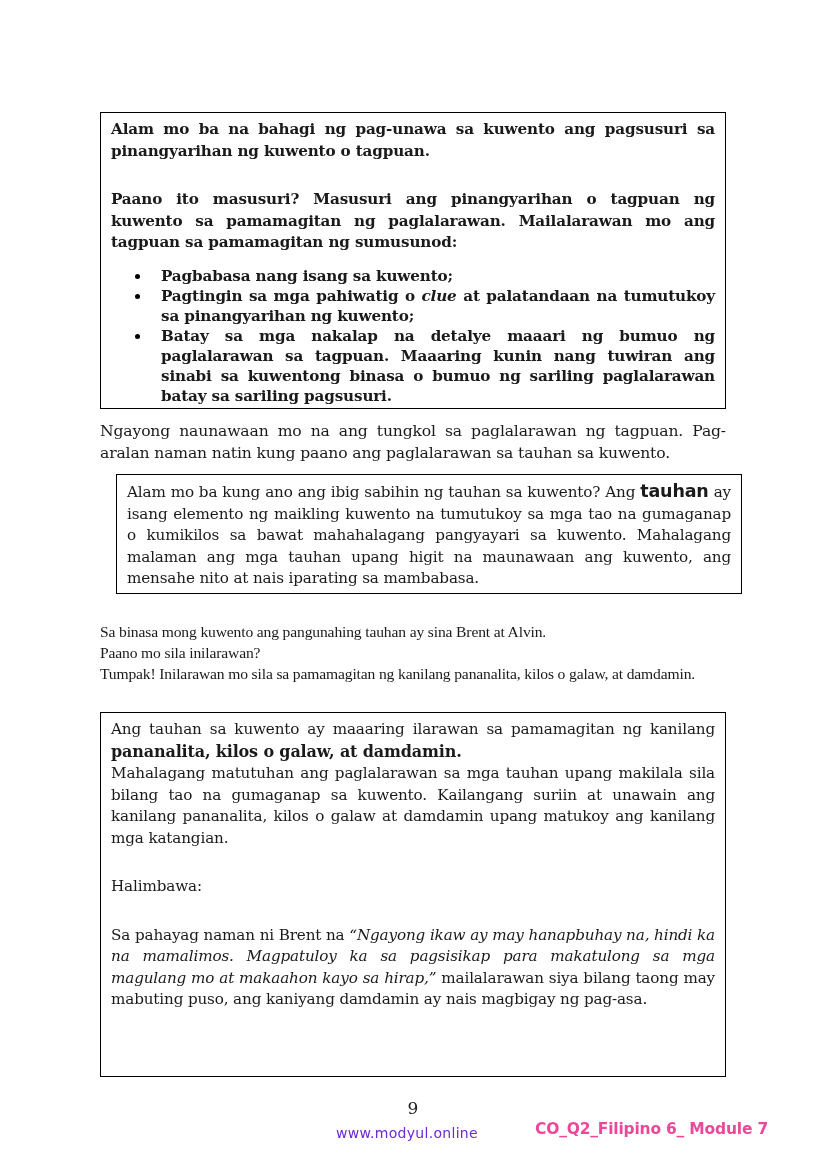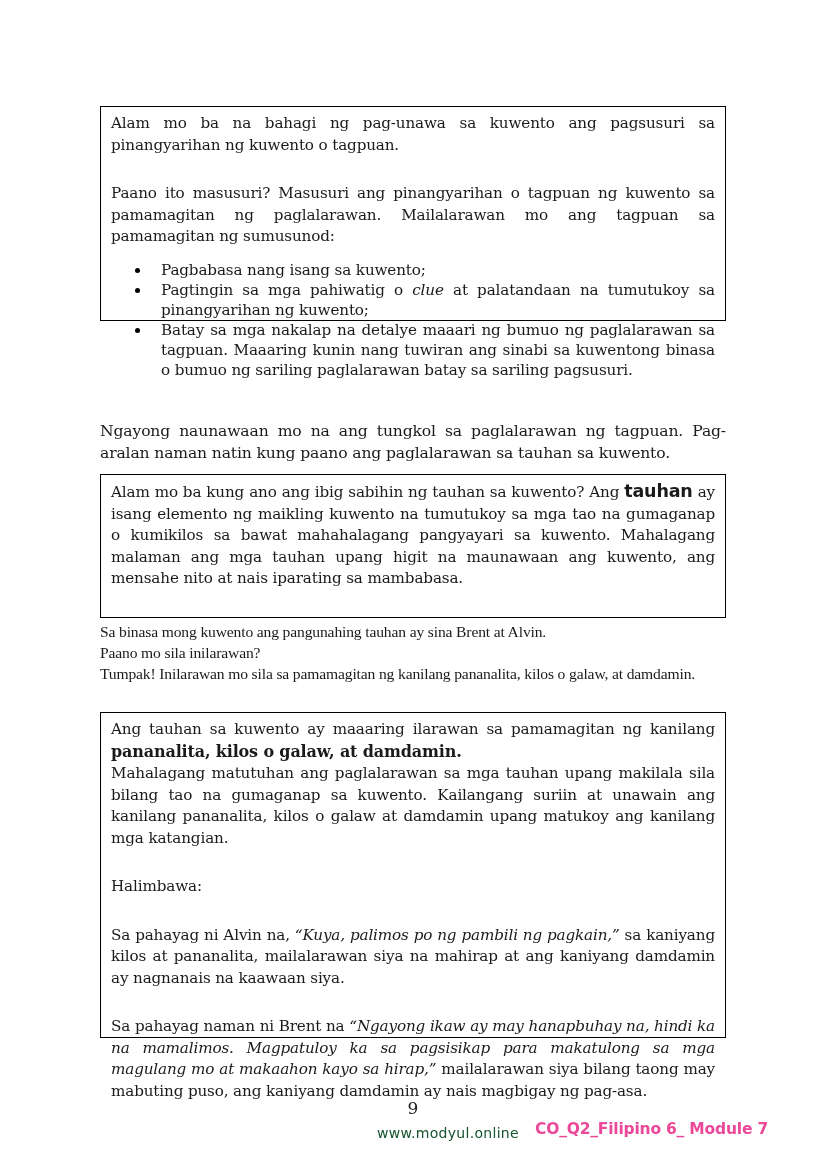--- a/index.html
+++ b/index.html
@@ -24,23 +24,23 @@
       padding: 6px 10px 6px 10px;
     }
     .txt {
       font-size: 15.2px;
       line-height: 21.5px;
       text-align: justify;
       margin: 0;
       letter-spacing: -0.15px;
     }
     .para-gap { margin-top: 27px; }
-    #box1 { top: 106px; height: 215px; }
-    #box2 { top: 474px; height: 144px; }
-    #box3 { top: 712px; height: 326px; }
+    #box1 { top: 112px; height: 297px; font-weight: bold; }
+    #box2 { top: 474px; height: 120px; margin-left: 16px; }
+    #box3 { top: 712px; height: 365px; }
     ul.bullets {
       margin: 12px 0 0 0;
       padding: 0 0 0 50px;
       list-style: none;
     }
     ul.bullets li {
       position: relative;
       font-size: 15.2px;
       line-height: 20px;
       text-align: justify;
@@ -80,23 +80,22 @@
       font-size: 17px;
       font-family: "DejaVu Serif", serif;
       color: #222;
     }
     .watermark {
       position: absolute;
       top: 1125px;
       left: 336px;
       font-family: "DejaVu Sans", sans-serif;
       font-size: 14px;
-      color: #14532d;
+      color: #6d28d9;
       letter-spacing: 0.3px;
-      margin-left: 41px;
     }
     .module-code {
       position: absolute;
       top: 1120px;
       left: 535px;
       font-family: "DejaVu Sans", "Liberation Sans", sans-serif;
       font-weight: bold;
       font-size: 15.5px;
       color: #ec4899;
       letter-spacing: -0.2px;
@@ -127,19 +126,18 @@
   <p class="txt">
     <span>Sa binasa mong kuwento ang pangunahing tauhan ay sina Brent at Alvin.</span><br>
     <span>Paano mo sila inilarawan?</span><br>
     <span>Tumpak! Inilarawan mo sila sa pamamagitan ng kanilang pananalita, kilos o galaw, at damdamin.</span>
   </p>
 </div>
 
 <div id="box3" class="box">
   <p class="txt"><span>Ang tauhan sa kuwento ay maaaring ilarawan sa pamamagitan ng kanilang </span><span class="bold-serif">pananalita, kilos o galaw, at damdamin.</span><br><span>Mahalagang matutuhan ang paglalarawan sa mga tauhan upang makilala sila bilang tao na gumaganap sa kuwento. Kailangang suriin at unawain ang kanilang pananalita, kilos o galaw at damdamin upang matukoy ang kanilang mga katangian.</span></p>
   <p class="txt para-gap">Halimbawa:</p>
-  <p class="txt para-gap"><span>Sa pahayag ni Alvin na, </span><span class="ital">“Kuya, palimos po ng pambili ng pagkain,”</span><span> sa kaniyang kilos at pananalita, mailalarawan siya na mahirap at ang kaniyang damdamin ay nagnanais na kaawaan siya.</span></p>
   <p class="txt para-gap"><span>Sa pahayag naman ni Brent na </span><span class="ital">“Ngayong ikaw ay may hanapbuhay na, hindi ka na mamalimos. Magpatuloy ka sa pagsisikap para makatulong sa mga magulang mo at makaahon kayo sa hirap,”</span><span> mailalarawan siya bilang taong may mabuting puso, ang kaniyang damdamin ay nais magbigay ng pag-asa.</span></p>
 </div>
 
 <div class="page-num">9</div>
 <div class="watermark">www.modyul.online</div>
 <div class="module-code">CO_Q2_Filipino 6_ Module 7</div>
 
 </body></html>

